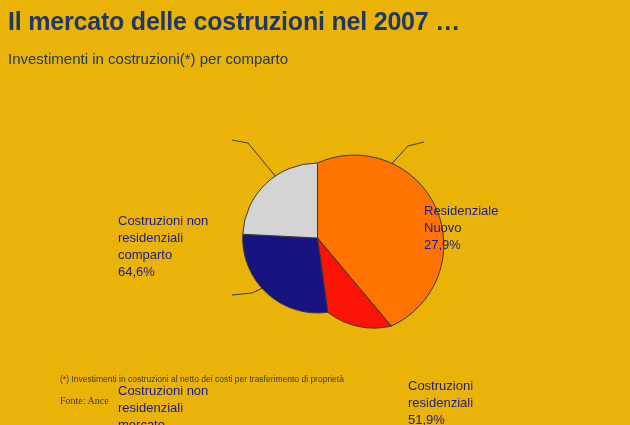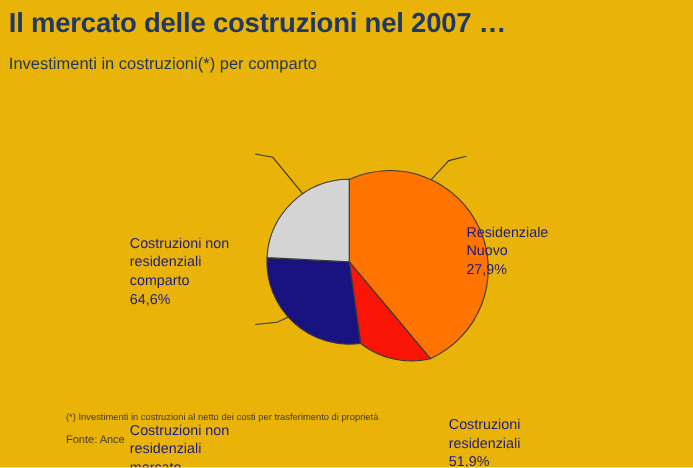--- a/index.html
+++ b/index.html
@@ -87,20 +87,21 @@
     color: #3a3a3a;
     white-space: nowrap;
   }
   .source {
     position: absolute;
     left: 60px;
     top: 395px;
     font-size: 10px;
     color: #3a3a3a;
     white-space: nowrap;
+    font-family: Liberation Serif, serif;
   }
 </style>
 </head>
 <body>
 
 <div class="slide">
 
   <div class="title">Il mercato delle costruzioni nel 2007 …</div>
   <div class="subtitle">Investimenti in costruzioni(*) per comparto</div>
 

